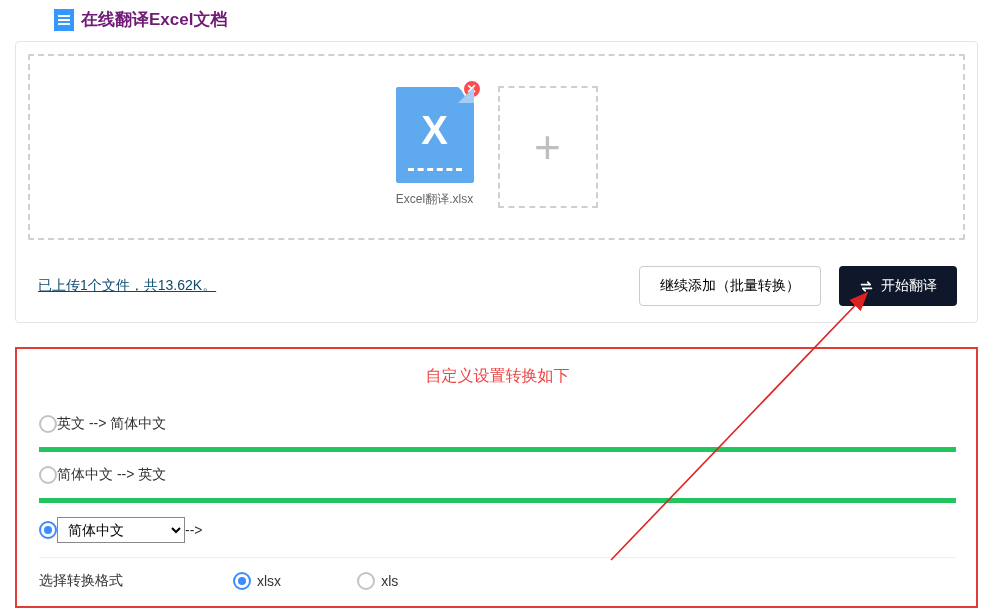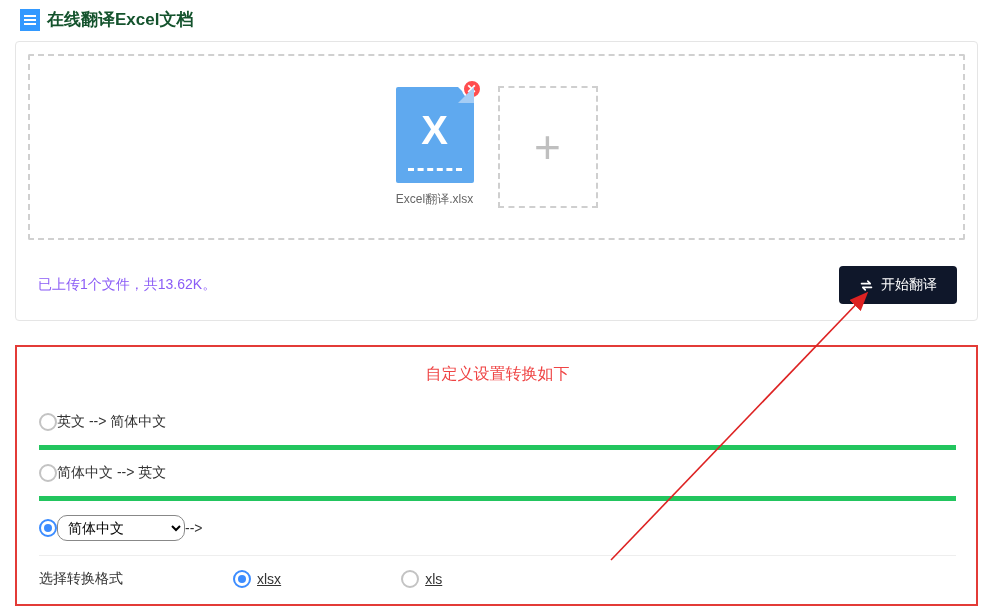--- a/index.html
+++ b/index.html
@@ -9,25 +9,26 @@
     color: #333;
     background: #fff;
     width: 993px;
     height: 613px;
     position: relative;
     padding: 0;
   }
   .page-title {
     display: flex;
     align-items: center;
-    color: #14532d;
+    color: #701a75;
     font-size: 17px;
     font-weight: bold;
     padding: 8px 13px 10px 20px;
     gap: 7px;
+    margin-left: 34px;
   }
   .doc-icon {
     width: 20px;
     height: 22px;
     background: #3399ff;
     position: relative;
     display: inline-flex;
     align-items: center;
     justify-content: center;
   }
@@ -152,22 +153,23 @@
     line-height: 1;
   }
 
   .upload-footer {
     display: flex;
     align-items: center;
     justify-content: space-between;
     padding: 14px 20px 16px 22px;
   }
   .status-text {
-    color: #8b5cf6;
+    color: #0c4a6e;
     font-size: 14px;
+    text-decoration: underline;
   }
   .footer-actions {
     display: flex;
     gap: 18px;
   }
   .btn {
     padding: 10px 20px;
     border-radius: 4px;
     border: 1px solid #ccc;
     background: #fff;
@@ -224,21 +226,21 @@
     content: "";
     width: 8px; height: 8px;
     border-radius: 50%;
     background: #3c8cff;
   }
   .opt-label { color: #333; }
   .select-box {
     height: 26px;
     padding: 2px 6px;
     border: 1px solid #888;
-    border-radius: 10px;
+    border-radius: 0;
     font-size: 14px;
     min-width: 128px;
     background: #fff;
   }
   .arrow-text {
     color: #333;
   }
   .format-row {
     display: flex;
     align-items: center;
@@ -246,21 +248,21 @@
     padding-top: 14px;
     border-top: 1px solid #eee;
   }
   .format-label { color: #333; margin-right: 80px; }
   .format-opt {
     display: flex;
     align-items: center;
     gap: 6px;
     cursor: pointer;
   }
-  .format-opt-group { display: flex; gap: 120px; text-decoration: underline; }
+  .format-opt-group { display: flex; gap: 76px; }
 
   .arrow-annot {
     position: absolute;
     pointer-events: none;
   }
 </style>
 </head>
 <body>
 
 <div class="page-title">
@@ -278,20 +280,21 @@
       </div>
       <div class="file-name">Excel翻译.xlsx</div>
     </div>
     <div class="add-tile">
       <span class="add-plus">+</span>
     </div>
   </div>
   <div class="upload-footer">
     <div class="status-text">已上传1个文件，共13.62K。</div>
     <div class="footer-actions">
+      <button class="btn">继续添加（批量转换）</button>
       <button class="btn btn-primary">
         <span class="swap-icon">
           <svg viewBox="0 0 24 24" width="15" height="15" fill="none" stroke="#fff" stroke-width="2.5" stroke-linecap="round">
             <path d="M4 9h13"></path>
               <path d="M13 5l4 4-4 4" stroke-opacity="0"></path>
             <path d="M17 5l-4 4" transform="translate(4 0)" stroke-opacity="0"></path>
             <path d="M14 5l4 4"></path>
               <path d="M20 15H7"></path>
               <path d="M10 19l-4-4"></path>
           </svg>

